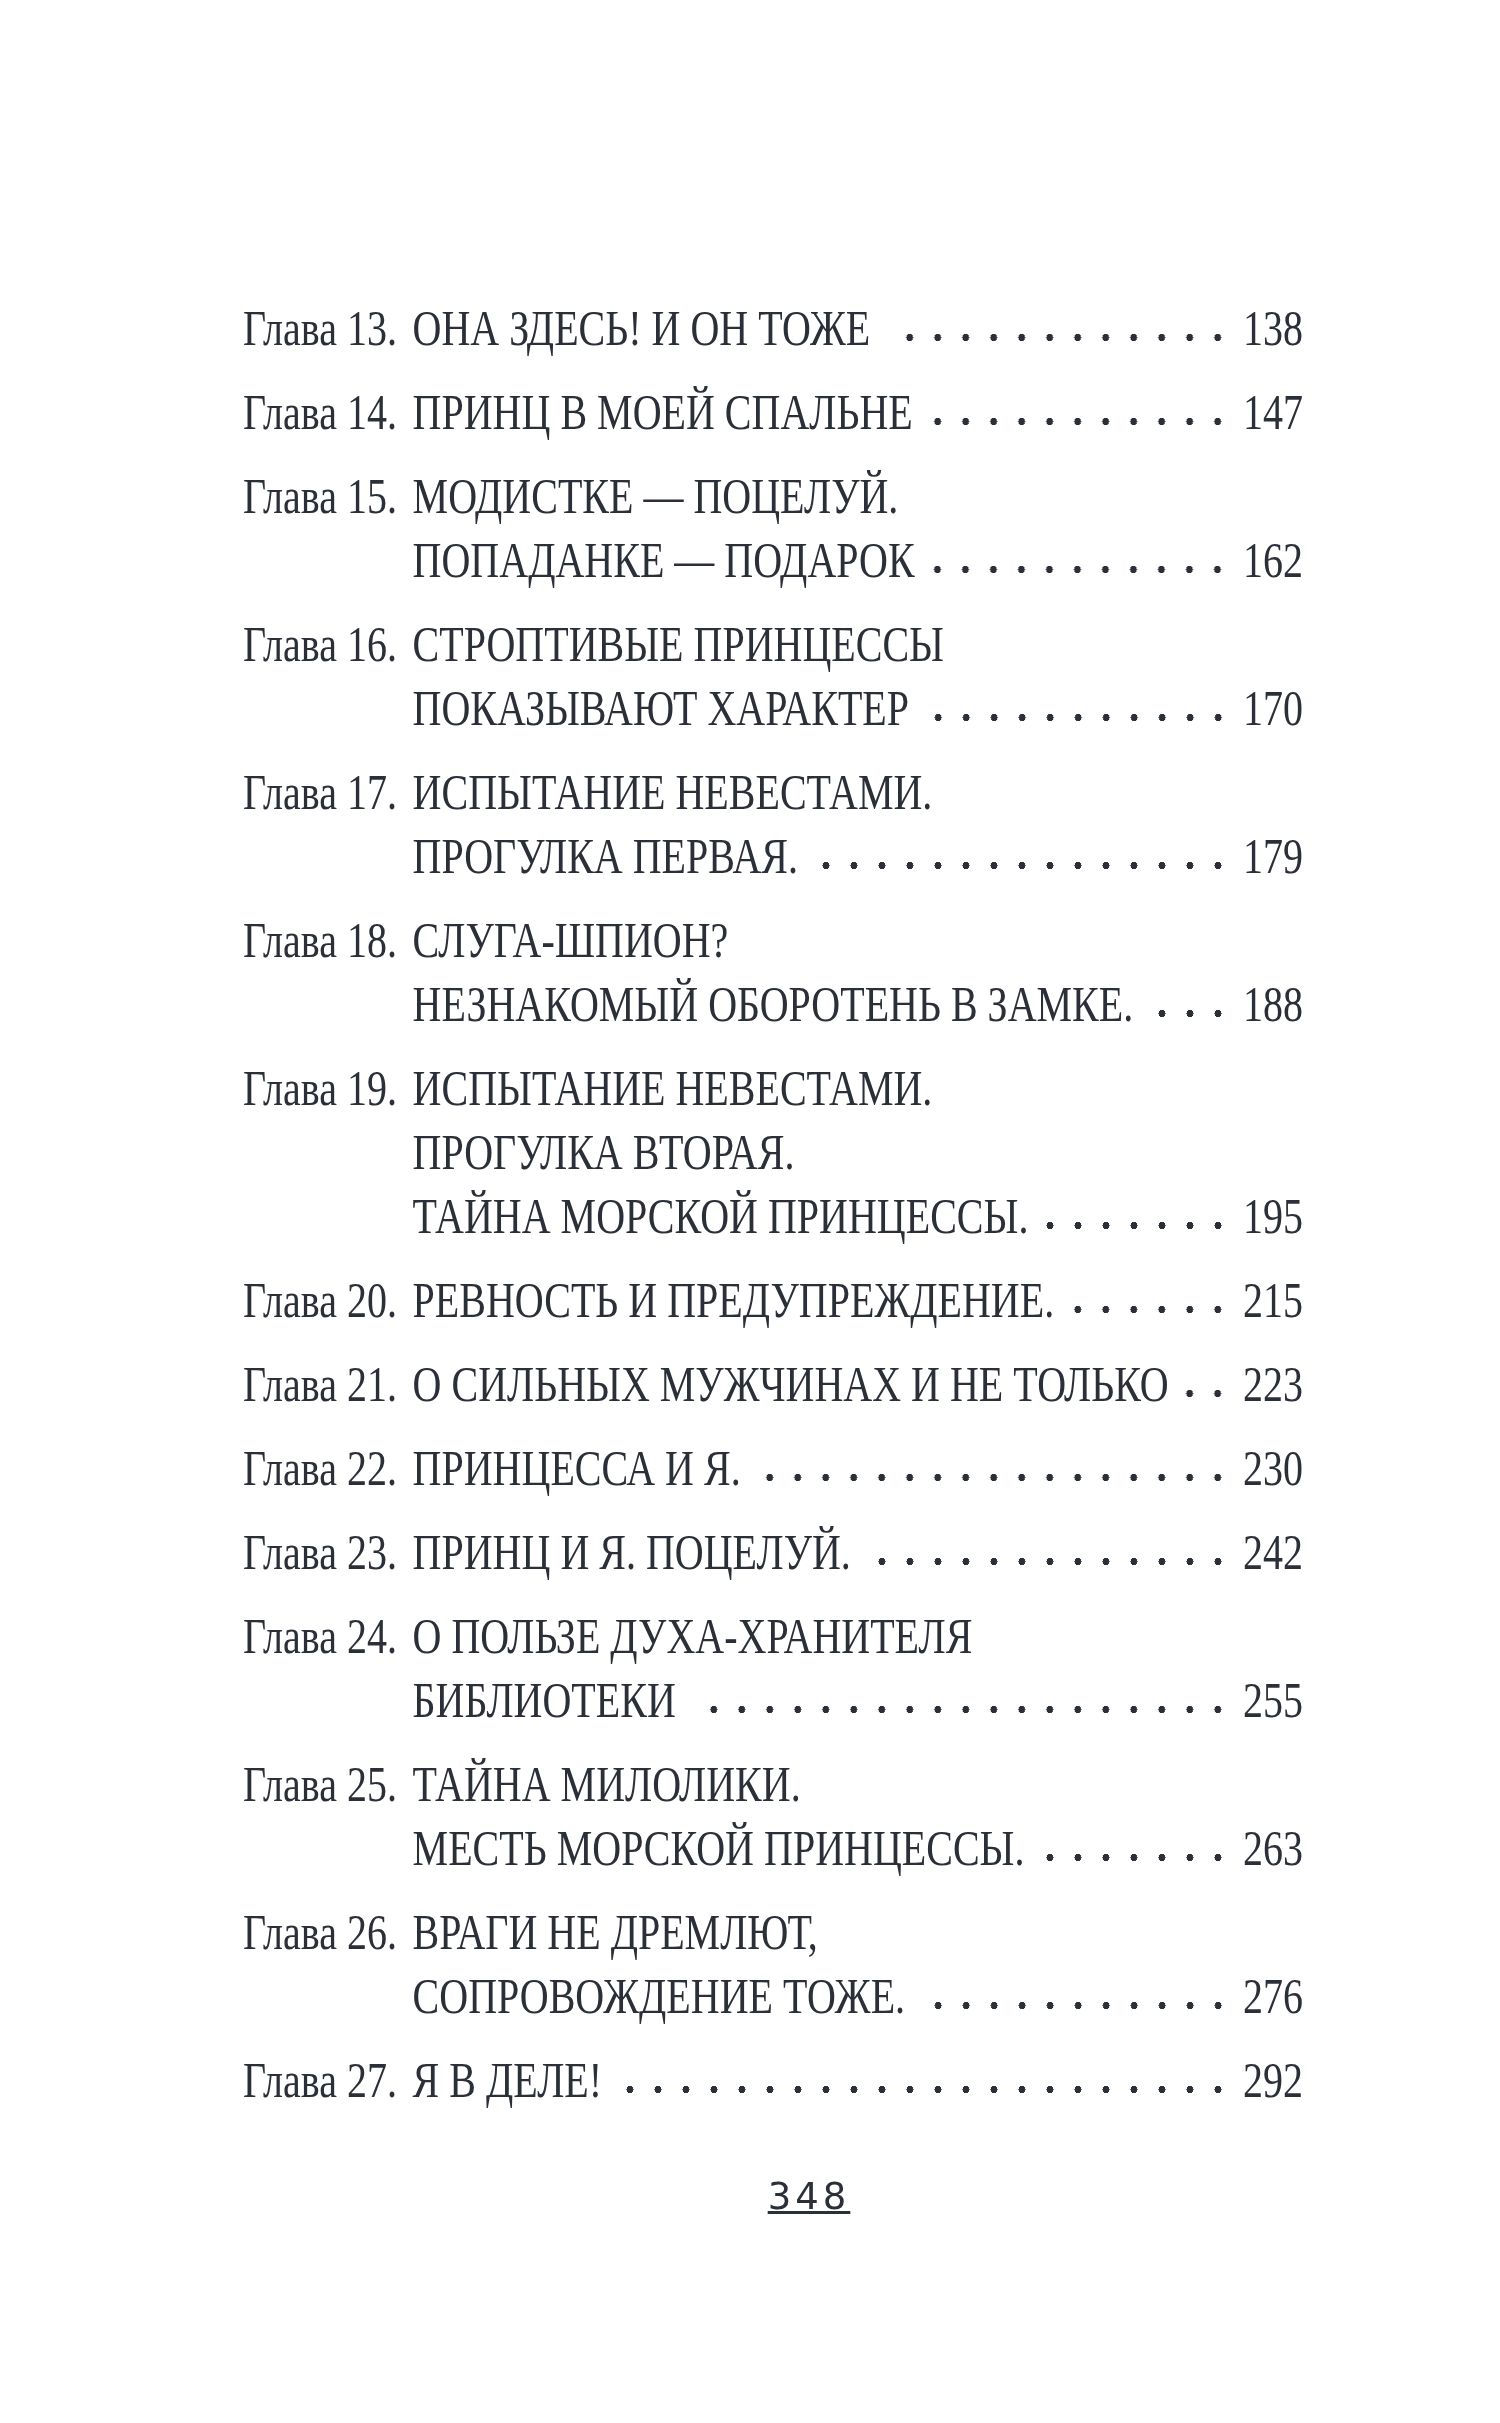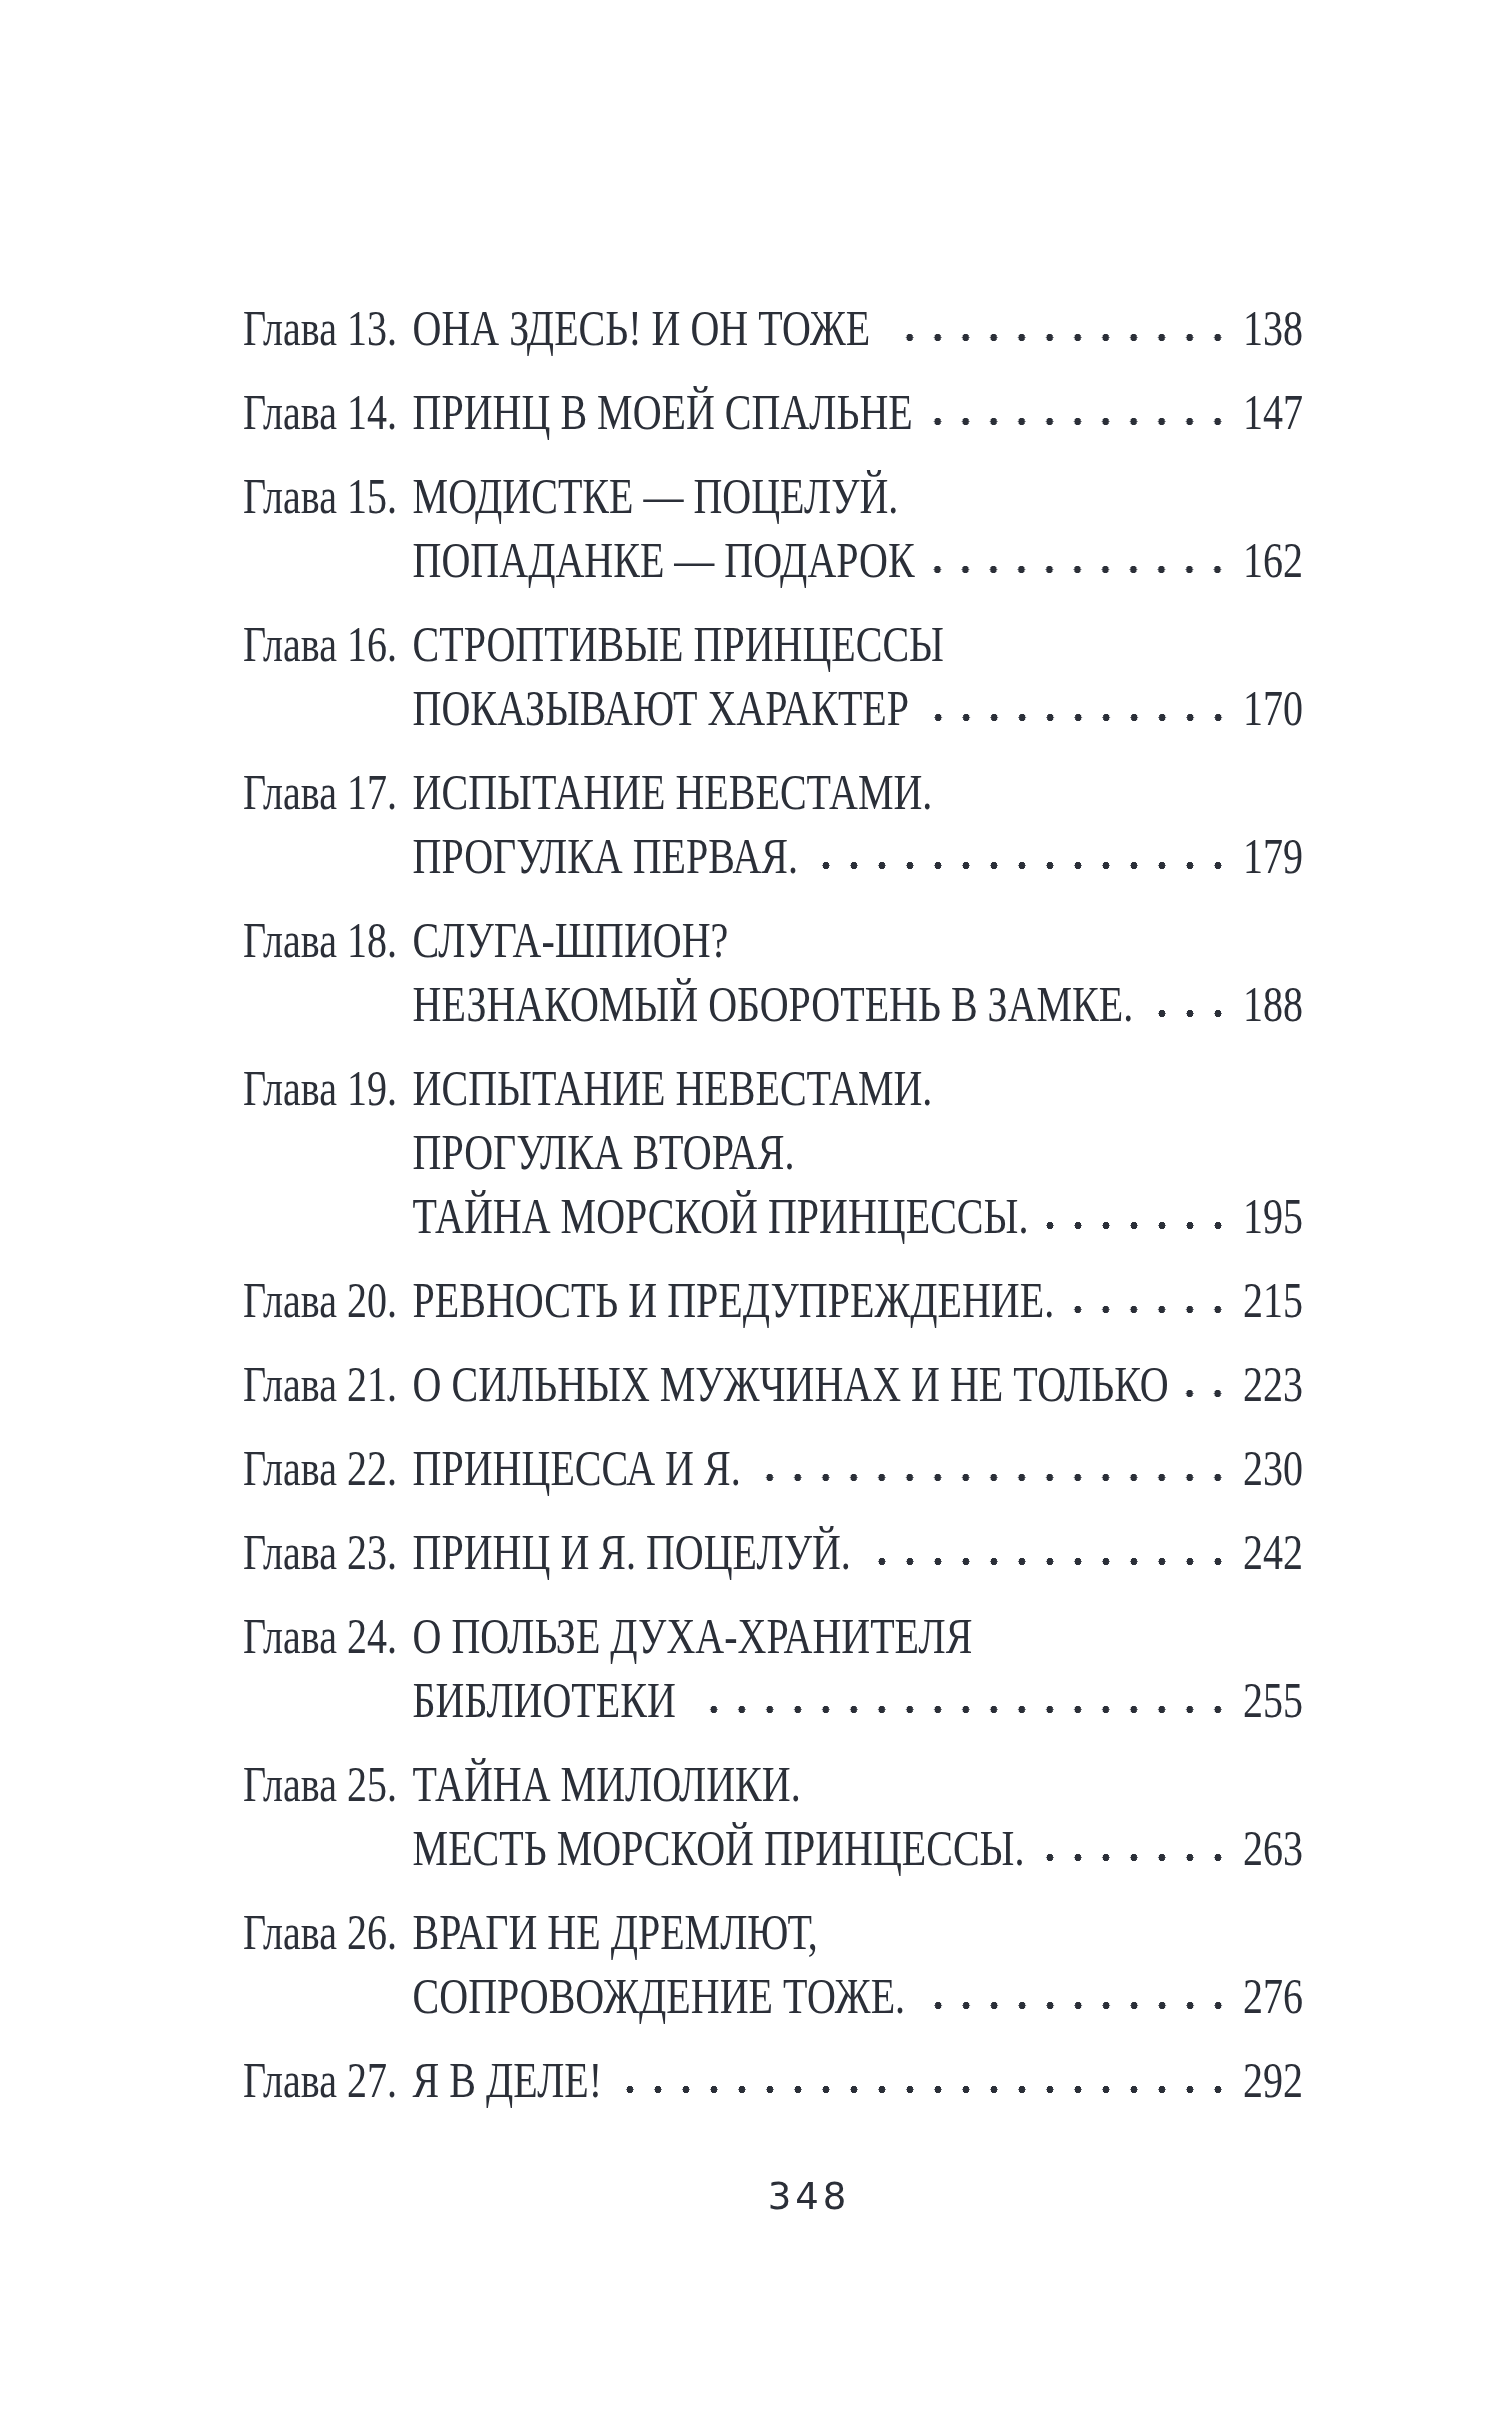--- a/index.html
+++ b/index.html
@@ -52,20 +52,21 @@
     left: 0; top: 2177px;
     width: 1500px;
     box-sizing: border-box;
     padding-left: 118px;
     text-align: center;
     font-family: "DejaVu Sans", sans-serif;
     font-size: 37px;
     line-height: 40px;
     letter-spacing: 4px;
     color: var(--text, #2b2f38);
+    text-decoration: underline;
   }
 </style>
 </head>
 <body style="--text: #2b2f38; --bg: #ffffff;">
 
 <div class="page">
   <div class="toc">
   <div class="entry">
         <div class="line">
           <span class="label">Глава 13.</span>

